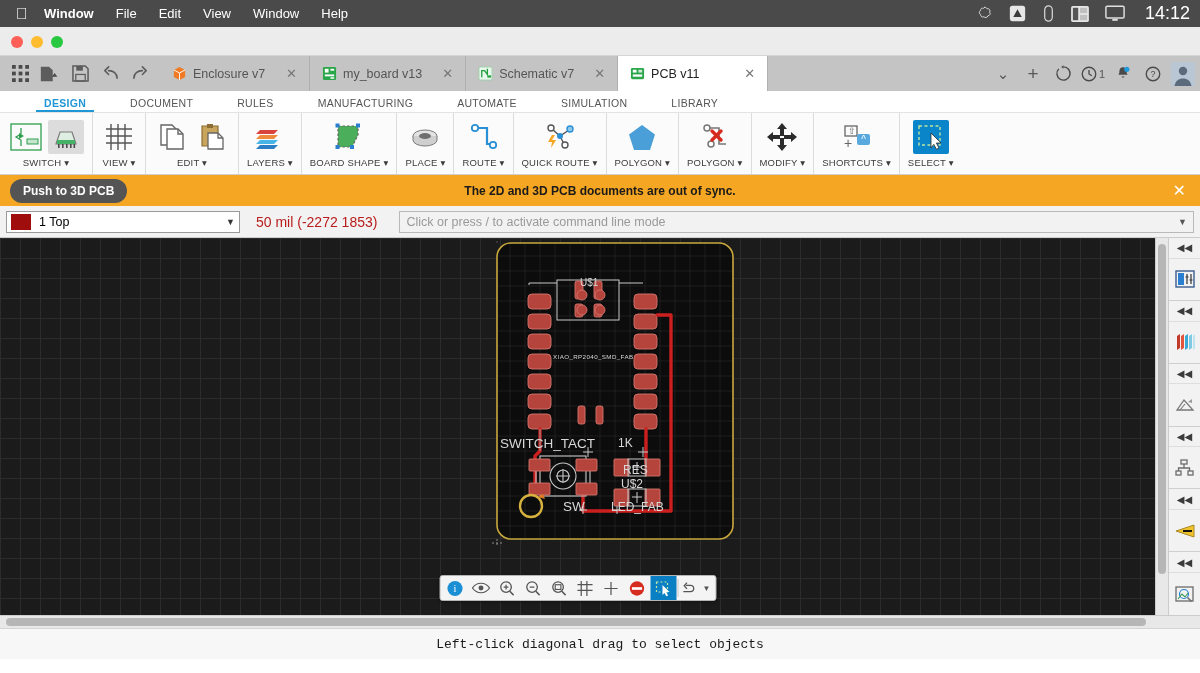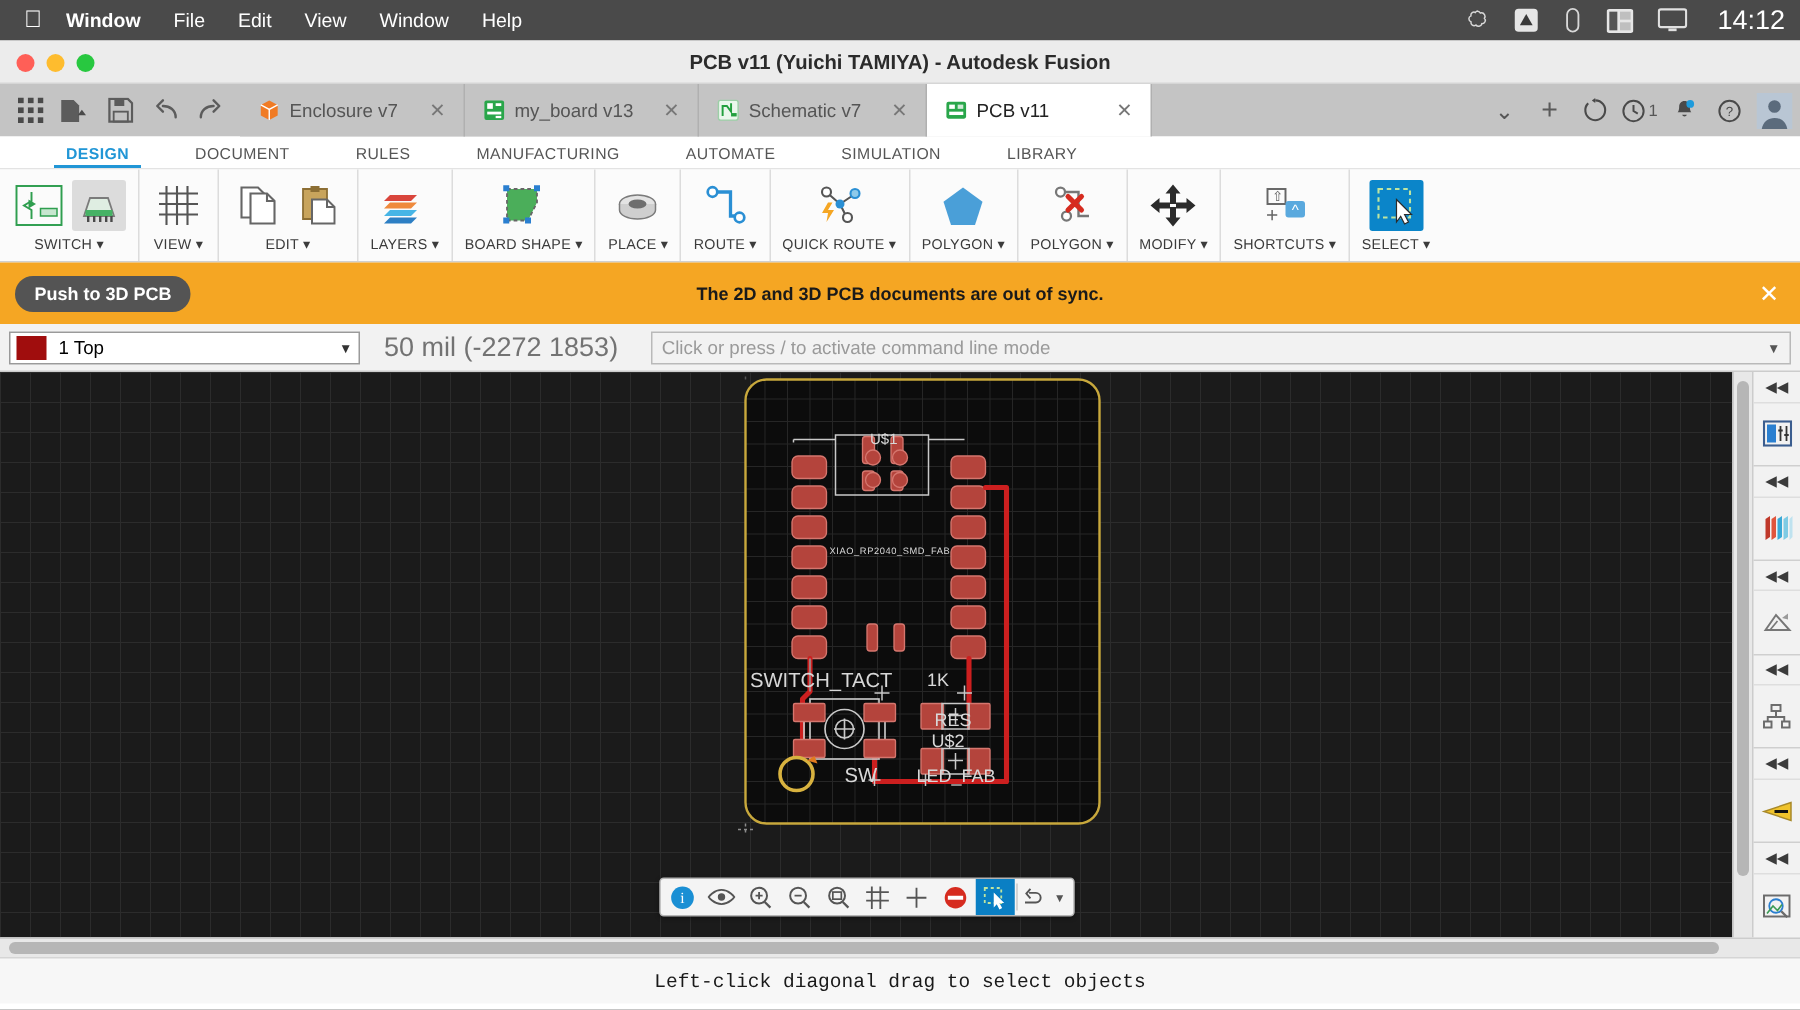--- a/index.html
+++ b/index.html
@@ -84,21 +84,21 @@
   .rgroup .glabel {
     font-size: 9.5px; color: #3b3b3b; margin-top: 2px; white-space: nowrap;
     letter-spacing: .2px;
   }
   .ricons { display: flex; align-items: center; gap: 4px; height: 36px; }
   .ricon { width: 36px; height: 34px; display: flex; align-items: center; justify-content: center; }
   .ricon.sel { background: #dcdcdc; border-radius: 2px; }
 
   
   .banner {
-    height: 41px; background: #f5a623; display: flex; align-items: center;
+    height: 31px; background: #f5a623; display: flex; align-items: center;
     position: relative; padding: 0 10px;
   }
   .pushbtn {
     background: #545454; color: #fff; font-size: 12px; font-weight: bold;
     padding: 5px 13px; border-radius: 14px;
   }
   .bannermsg {
     position: absolute; left: 0; right: 0; text-align: center;
     font-size: 12px; font-weight: bold; color: #1a1a1a; pointer-events: none;
   }
@@ -108,21 +108,21 @@
   .cmdrow {
     height: 32px; background: #f2f2f2; display: flex; align-items: center;
     gap: 8px; padding: 0 6px; border-bottom: 1px solid #ccc;
   }
   .layersel {
     width: 234px; height: 22px; background: #fff; border: 1px solid #9a9a9a;
     display: flex; align-items: center; gap: 8px; padding: 0 4px; font-size: 12.5px;
   }
   .swatch { width: 20px; height: 16px; background: #a00d0d; }
   .layersel .caret { margin-left: auto; font-size: 9px; color: #333; }
-  .coords { font-size: 18px; color: #737373; padding: 0 8px; white-space: nowrap;}
+  .coords { font-size: 14px; color: #b91c1c; padding: 0 8px; white-space: nowrap;}
   .cmdline {
     flex: 1; height: 22px; background: #f2f2f2; border: 1px solid #b9b9b9;
     display: flex; align-items: center; padding: 0 6px; font-size: 12.5px;
     color: #9a9a9a; margin-left: 6px;
   }
   .cmdline .caret { margin-left: auto; font-size: 9px; color: #555; }
 
   
   .main { display: flex; height: 377px; }
   .canvaswrap { flex: 1; position: relative; background: #1b1b1b; overflow: hidden; }
@@ -228,21 +228,20 @@
   </span>
   <span class="macclock">14:12</span>
 </div>
 
 <div class="titlebar">
   <div class="traffic">
     <span class="tl r"></span>
     <span class="tl y"></span>
     <span class="tl g"></span>
   </div>
-  <span class="wintitle">PCB v11 (Yuichi TAMIYA) - Autodesk Fusion</span>
 </div>
 
 <div class="tabstrip">
   <div class="qtools">
     <span class="qbtn">
       <svg width="17" height="17" viewBox="0 0 18 18">
           <g fill="#4a4a4a">
         <rect x="0" y="0" width="4" height="4"></rect>
             <rect x="7" y="0" width="4" height="4"></rect>
             <rect x="14" y="0" width="4" height="4"></rect>

